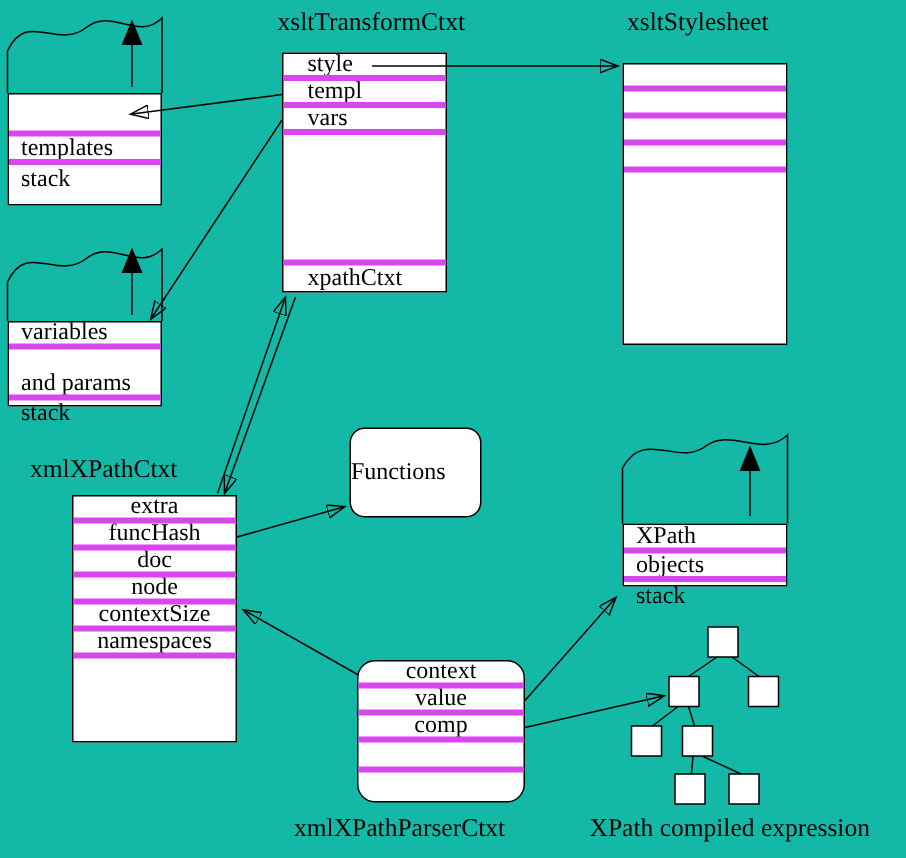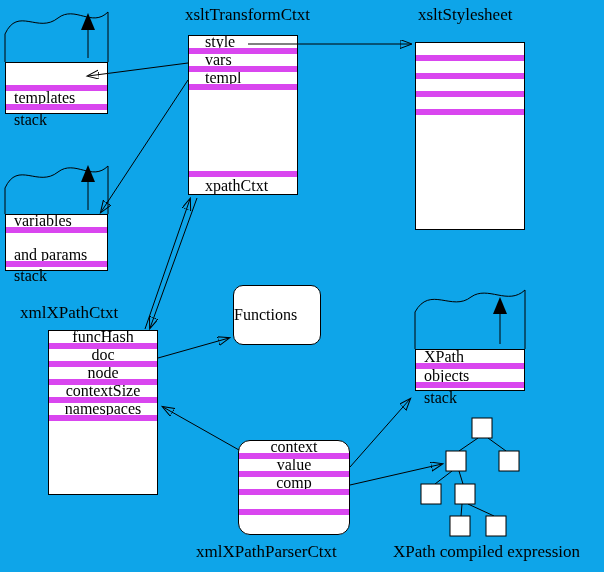--- a/index.html
+++ b/index.html
@@ -1,23 +1,23 @@
 <!DOCTYPE html>
 <html><head>
 <meta charset="utf-8">
 <style>
   * { margin:0; padding:0; box-sizing:border-box; }
   html,body { background:#ffffff; }
   body { font-family:"Liberation Serif", serif; color:#000; }
-  #canvas { position:relative; width:604px; height:572px; background:#0ea5e9; overflow:hidden; }
+  #canvas { position:relative; width:604px; height:572px; background:#14b8a6; overflow:hidden; }
 
   .box { position:absolute; border:1px solid #000; background:#fff; }
   .rounded { border-radius:10px; display:flex; align-items:center; font-size:16px; }
 
-  .row { border-bottom:6px solid #d946ef; display:flex; align-items:center; font-size:16px; overflow:hidden; white-space:nowrap; }
+  .row { border-bottom:4px solid #d946ef; display:flex; align-items:center; font-size:16px; overflow:hidden; white-space:nowrap; }
   .row.noline { border-bottom:none; }
 
   .pad .row { padding-left:16px; }
   .ctr .row { justify-content:center; }
   .stk .row { padding-left:8px; }
 
   .label { position:absolute; font-size:17px; white-space:nowrap; }
 
   svg.overlay { position:absolute; left:0; top:0; pointer-events:none; z-index:5; }
   svg.overlay line, svg.overlay path { stroke:#000; fill:none; stroke-width:1; }
@@ -30,50 +30,51 @@
 <div id="canvas">
 
   <div class="label" style="left:185px; top:5px;">xsltTransformCtxt</div>
   <div class="label" style="left:418px; top:5px;">xsltStylesheet</div>
   <div class="label" style="left:20px; top:303px;">xmlXPathCtxt</div>
   <div class="label" style="left:196px; top:542px;">xmlXPathParserCtxt</div>
   <div class="label" style="left:393px; top:542px;">XPath compiled expression</div>
 
   <div class="box pad" style="left:188px; top:35px; width:110px; height:160px;">
     <div class="row" style="height:18px;">style</div>
+    <div class="row" style="height:18px;">templ</div>
     <div class="row" style="height:18px;">vars</div>
-    <div class="row" style="height:18px;">templ</div>
     <div class="row" style="height:87px;"></div>
     <div class="row noline" style="height:17px;">xpathCtxt</div>
   </div>
 
   <div class="box" style="left:415px; top:42px; width:110px; height:188px;">
     <div class="row" style="height:18px;"></div>
     <div class="row" style="height:18px;"></div>
     <div class="row" style="height:18px;"></div>
     <div class="row" style="height:18px;"></div>
   </div>
 
-  <div class="box stk" style="left:5px; top:62px; width:103px; height:52px;">
+  <div class="box stk" style="left:5px; top:62px; width:103px; height:75px;">
     <div class="row" style="height:28px;"></div>
     <div class="row" style="height:19px;">templates</div>
     <div class="row noline" style="height:20px;">stack</div>
   </div>
 
   <div class="box stk" style="left:5px; top:214px; width:103px; height:57px;">
     <div class="row" style="height:18px;">variables</div>
     <div class="row" style="height:19px;margin-top:15px;">and params</div>
     <div class="row noline" style="height:18px;">stack</div>
   </div>
 
   <div class="box rounded" style="left:233px; top:285px; width:88px; height:60px;">
     <span>Functions</span>
   </div>
 
   <div class="box ctr" style="left:48px; top:330px; width:110px; height:165px;">
+    <div class="row" style="height:18px;">extra</div>
     <div class="row" style="height:18px;">funcHash</div>
     <div class="row" style="height:18px;">doc</div>
     <div class="row" style="height:18px;">node</div>
     <div class="row" style="height:18px;">contextSize</div>
     <div class="row" style="height:18px;">namespaces</div>
   </div>
 
   <div class="box stk" style="left:415px; top:349px; width:110px; height:42px;">
     <div class="row" style="height:19px;">XPath</div>
     <div class="row" style="height:19px;">objects</div>

